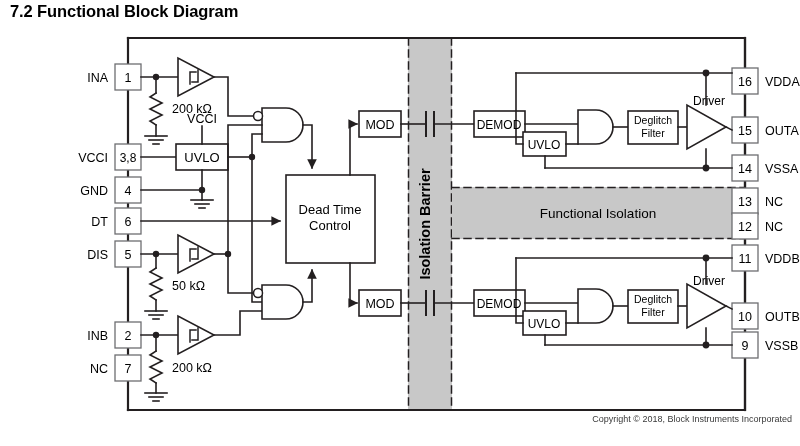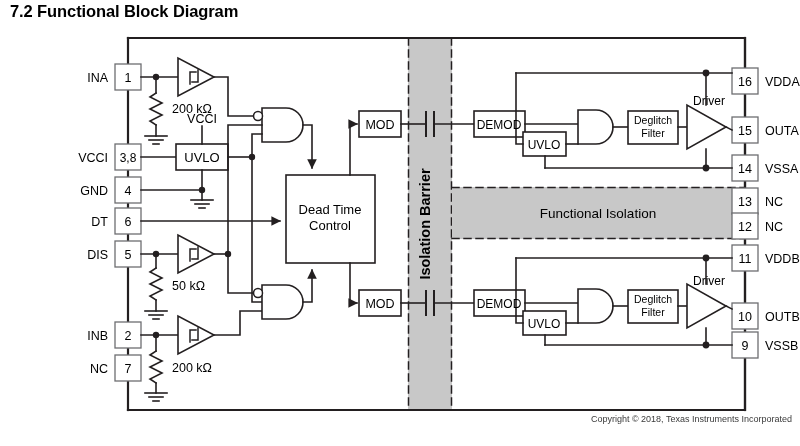--- a/index.html
+++ b/index.html
@@ -327,15 +327,15 @@
       <text x="693" y="105" font-size="12">Driver</text>
       <text x="693" y="285" font-size="12">Driver</text>
 
       <text x="430" y="224" font-size="14.5" font-weight="bold" text-anchor="middle" transform="rotate(-90 430 224)">Isolation Barrier</text>
 
       <text x="598" y="218" text-anchor="middle" font-size="13.5">Functional Isolation</text>
 
     </g>
   </svg>
 
-  <div id="copyright">Copyright © 2018, Texas Instruments Incorporated</div>
+  <div id="copyright">Copyright © 2018, Block Instruments Incorporated</div>
 
 </div>
 
 </body></html>

